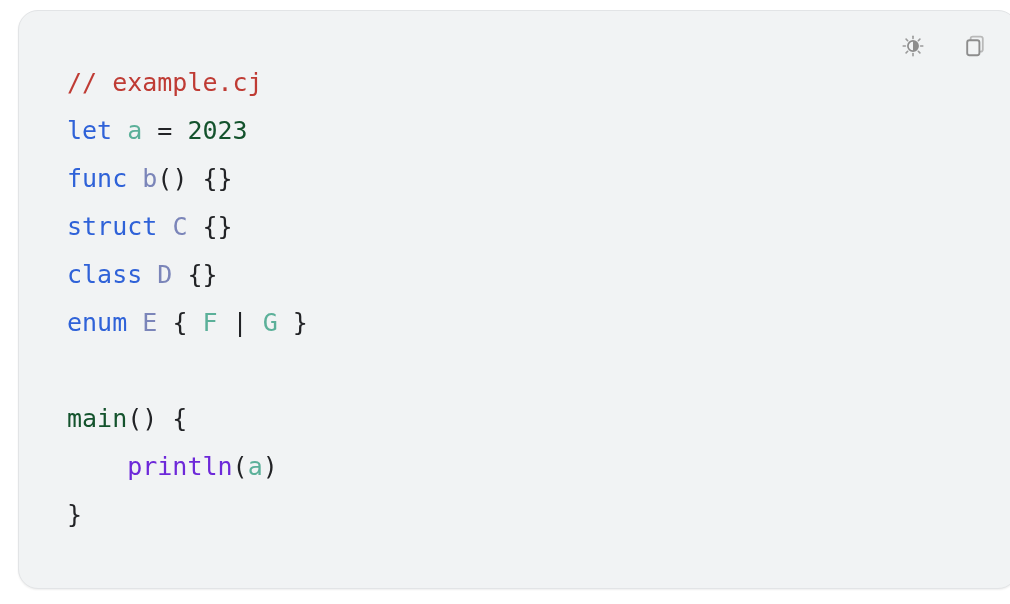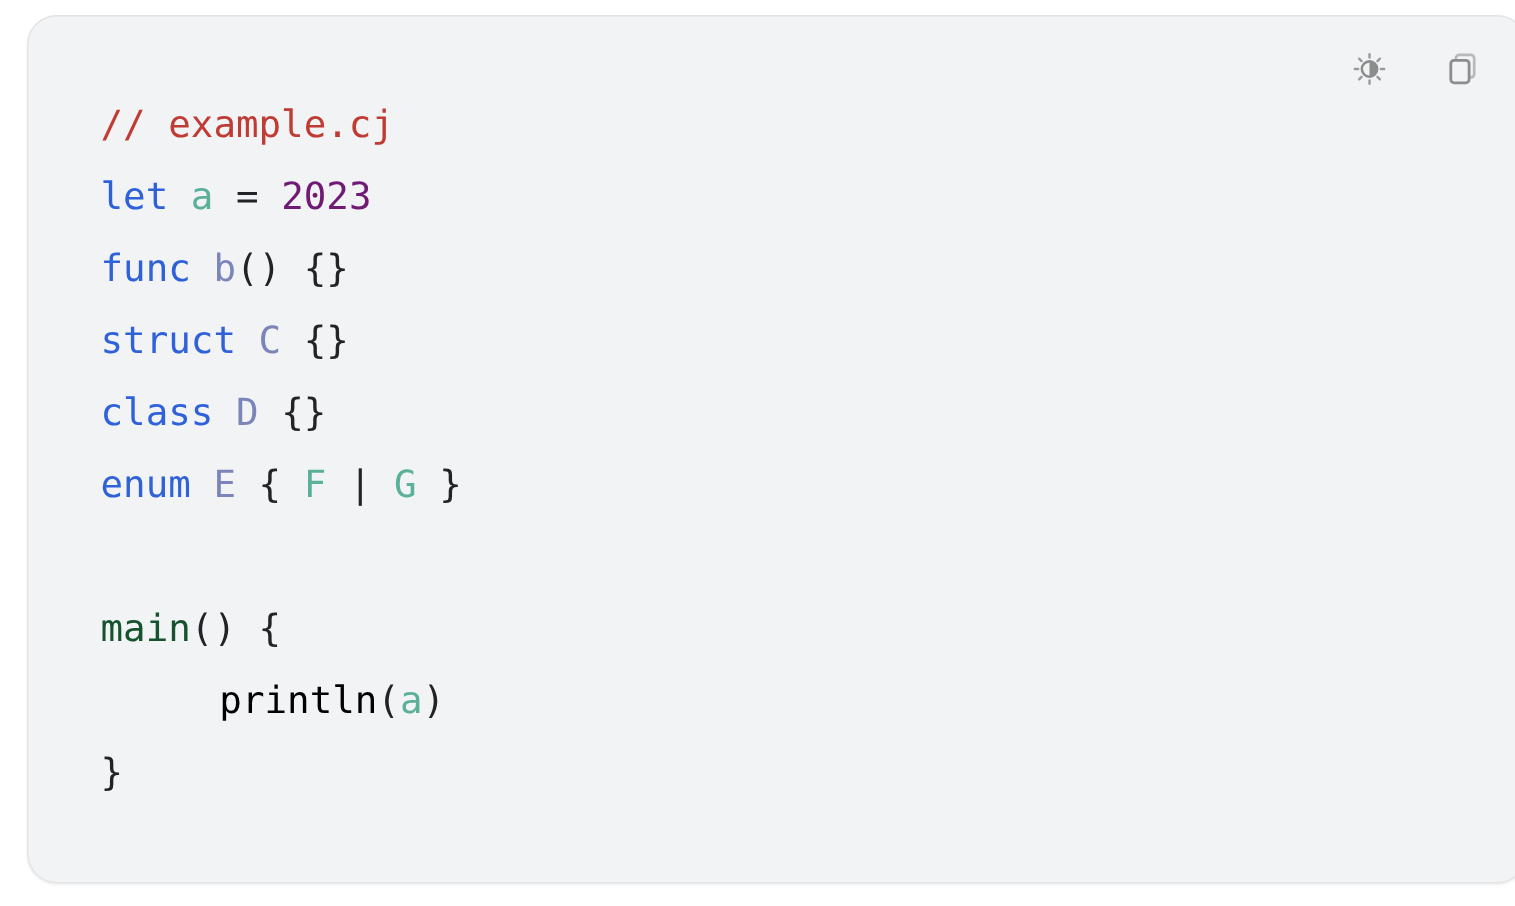--- a/index.html
+++ b/index.html
@@ -70,24 +70,24 @@
     height: 48px;
     white-space: pre;
   }
 
   
   .tok-comment { color: #bf3b34; }
   .tok-keyword { color: #2f62d8; text-align: right; }
   .tok-ident   { color: #7b85b9; }
   .tok-enumval { color: #5bb099; }
   .tok-var     { color: #5bb099; }
-  .tok-number  { color: #701a75; margin-top: 44px; }
+  .tok-number  { color: #14532d; margin-top: 44px; }
   .tok-punct   { color: #222326; }
   .tok-func    { color: #14532d; }
-  .tok-call    { color: #000000; margin-left: 19px; }
+  .tok-call    { color: #6d28d9; }
   .tok-op      { color: #222326; }
 </style>
 </head>
 <body>
 
 <div class="code-card">
 
   <div class="card-toolbar">
 
     <button class="tool-btn">

